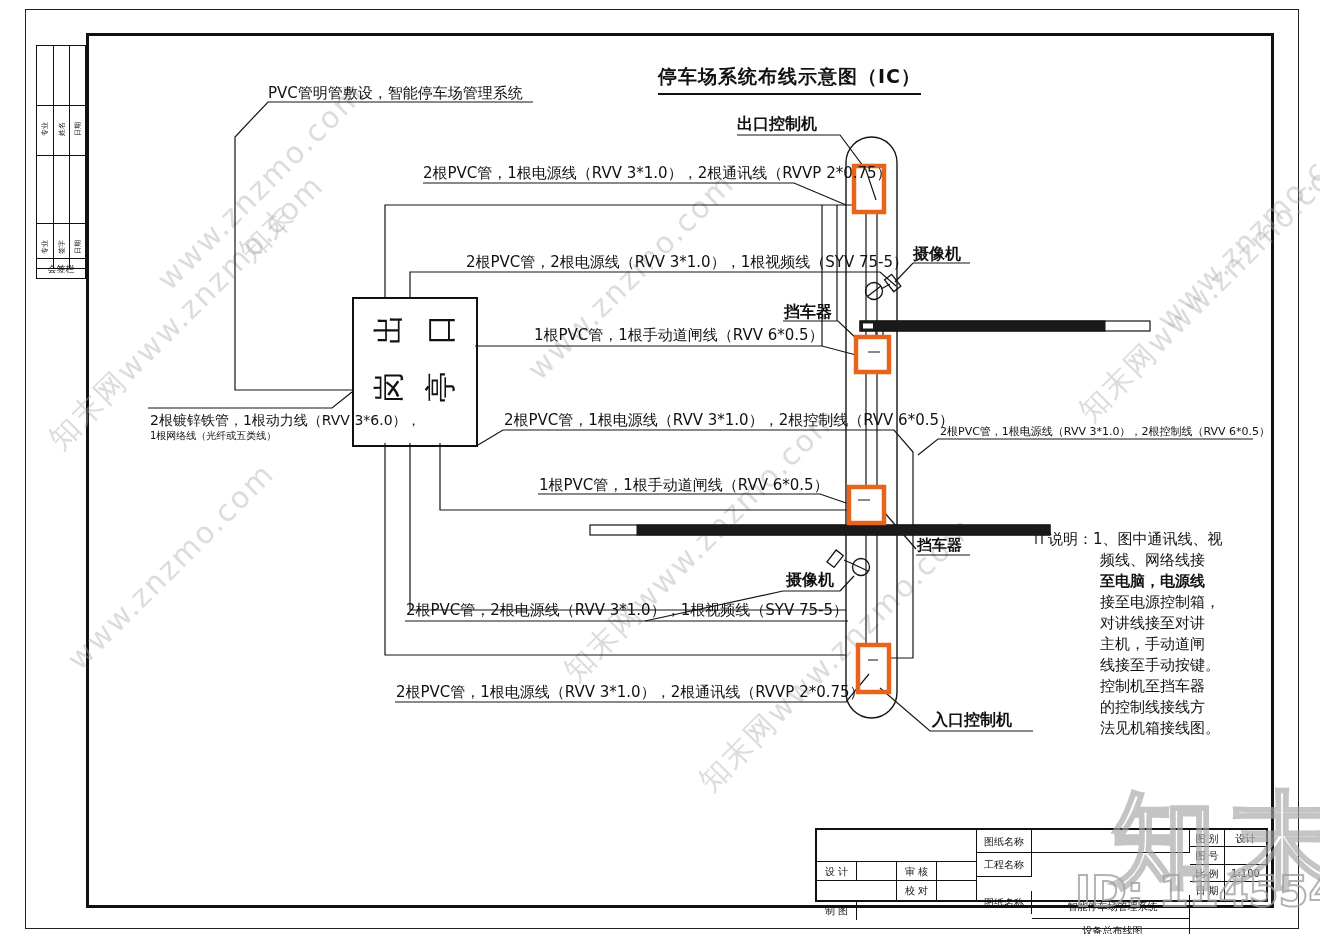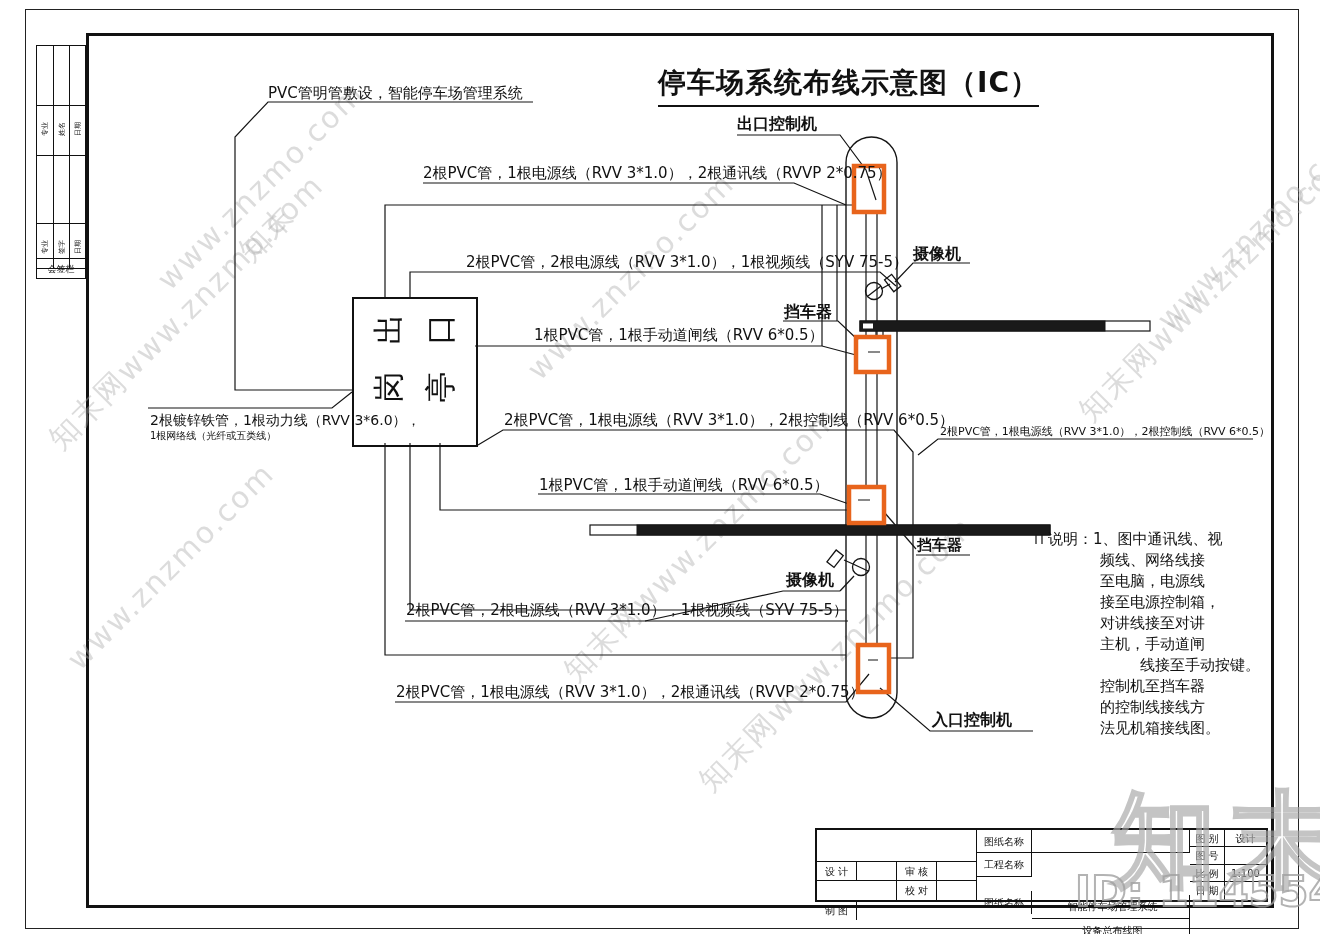--- a/index.html
+++ b/index.html
@@ -10,21 +10,21 @@
   .small{font-size:11px;}
   .note-line{position:absolute;white-space:nowrap;font-size:15px;color:#111;z-index:30;}
   .wm{position:absolute;transform:rotate(-45deg);transform-origin:left top;
       color:rgba(172,172,172,0.42);font-size:30px;letter-spacing:2px;z-index:5;white-space:nowrap;}
   .wm-big{position:absolute;font-size:104px;font-weight:bold;letter-spacing:14px;
       color:rgba(255,255,255,0.05);-webkit-text-stroke:2.5px rgba(165,165,165,0.65);z-index:60;white-space:nowrap;}
   .wm-id{position:absolute;font-size:43px;font-weight:bold;
       color:rgba(255,255,255,0.05);-webkit-text-stroke:2px rgba(160,160,160,0.8);z-index:60;white-space:nowrap;}
   #outer-border{position:absolute;left:25px;top:9px;width:1272px;height:918px;border:1px solid #222;}
   #inner-frame{position:absolute;left:86px;top:33px;width:1182px;height:869px;border:3px solid #111;}
-  #page-title{position:absolute;left:658px;top:64px;font-size:28px;font-weight:bold;
+  #page-title{position:absolute;left:658px;top:64px;font-size:19px;font-weight:bold;
       border-bottom:2px solid #111;padding-bottom:3px;letter-spacing:1px;z-index:30;}
   #booth{position:absolute;left:352px;top:297px;width:122px;height:146px;border:2px solid #111;z-index:20;}
   .booth-ch{position:absolute;width:36px;height:36px;font-size:31px;line-height:36px;text-align:center;
       transform:rotate(-90deg);}
   
   #tb{position:absolute;left:815px;top:828px;width:453px;height:74px;border:2px solid #111;
       box-sizing:border-box;z-index:30;background:transparent;font-size:10px;}
   .tbc{position:absolute;box-sizing:border-box;border-right:1px solid #111;border-bottom:1px solid #111;
       text-align:center;overflow:hidden;white-space:nowrap;}
   .tbc.vleft{text-align:center;padding-left:4px;margin-top:42px;}
@@ -192,25 +192,25 @@
   <div class="t small" style="left:940px;top:424px;">2根PVC管，1根电源线（RVV 3*1.0），2根控制线（RVV 6*0.5）</div>
   <div class="t" style="left:539px;top:476px;">1根PVC管，1根手动道闸线（RVV 6*0.5）</div>
   <div class="t dev" style="left:917px;top:536px;font-size:15px;">挡车器</div>
   <div class="t dev" style="left:786px;top:570px;">摄像机</div>
   <div class="t" style="left:406px;top:601px;">2根PVC管，2根电源线（RVV 3*1.0），1根视频线（SYV 75-5）</div>
   <div class="t" style="left:396px;top:683px;">2根PVC管，1根电源线（RVV 3*1.0），2根通讯线（RVVP 2*0.75）</div>
   <div class="t dev" style="left:932px;top:710px;">入口控制机</div>
 
   <div class="note-line" style="left:1040px;top:530px;margin-left:8px;">说明：1、图中通讯线、视</div>
   <div class="note-line" style="left:1100px;top:551px;">频线、网络线接</div>
-  <div class="note-line" style="left:1100px;top:572px;">至电脑，电源线</div>
+  <div class="note-line" style="left:1100px;top:572px;font-weight:bold;">至电脑，电源线</div>
   <div class="note-line" style="left:1100px;top:593px;">接至电源控制箱，</div>
   <div class="note-line" style="left:1100px;top:614px;">对讲线接至对讲</div>
   <div class="note-line" style="left:1100px;top:635px;">主机，手动道闸</div>
-  <div class="note-line" style="left:1100px;top:656px;margin-left:40px;">线接至手动按键。</div>
+  <div class="note-line" style="left:1100px;top:656px;">线接至手动按键。</div>
   <div class="note-line" style="left:1100px;top:677px;">控制机至挡车器</div>
   <div class="note-line" style="left:1100px;top:698px;">的控制线接线方</div>
   <div class="note-line" style="left:1100px;top:719px;">法见机箱接线图。</div>
 
   <div id="tb">
     <div class="tbc" style="left:0;top:0;width:160px;height:32px;"></div>
     <div class="tbc" style="left:0;top:32px;width:40px;height:19px;line-height:19px;">设 计</div>
     <div class="tbc" style="left:40px;top:32px;width:40px;height:19px;"></div>
     <div class="tbc" style="left:80px;top:32px;width:40px;height:19px;line-height:19px;">审 核</div>
     <div class="tbc" style="left:120px;top:32px;width:40px;height:19px;"></div>

